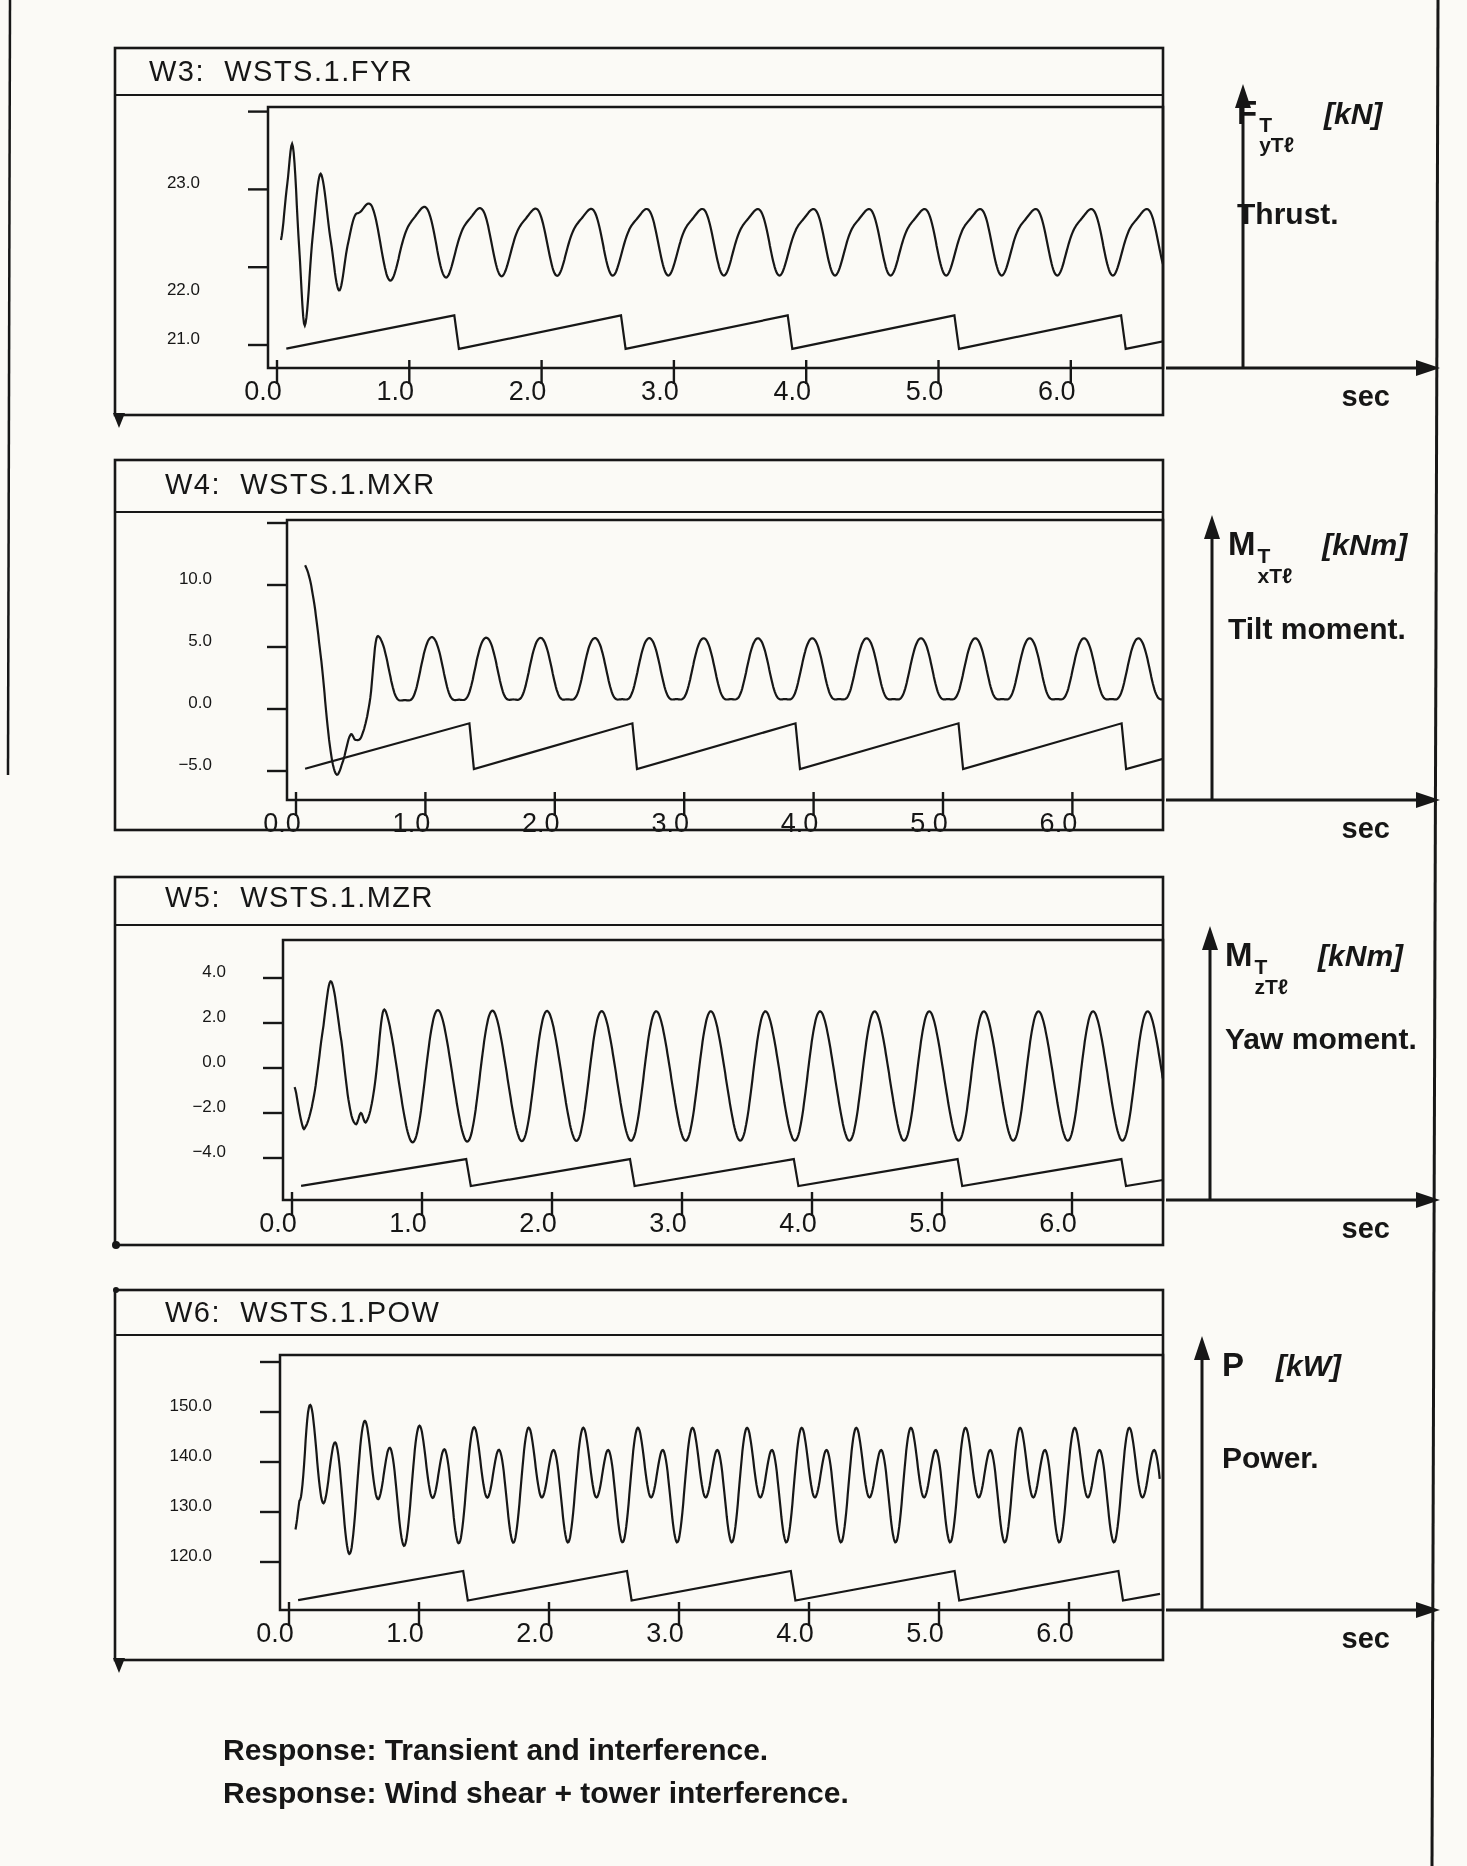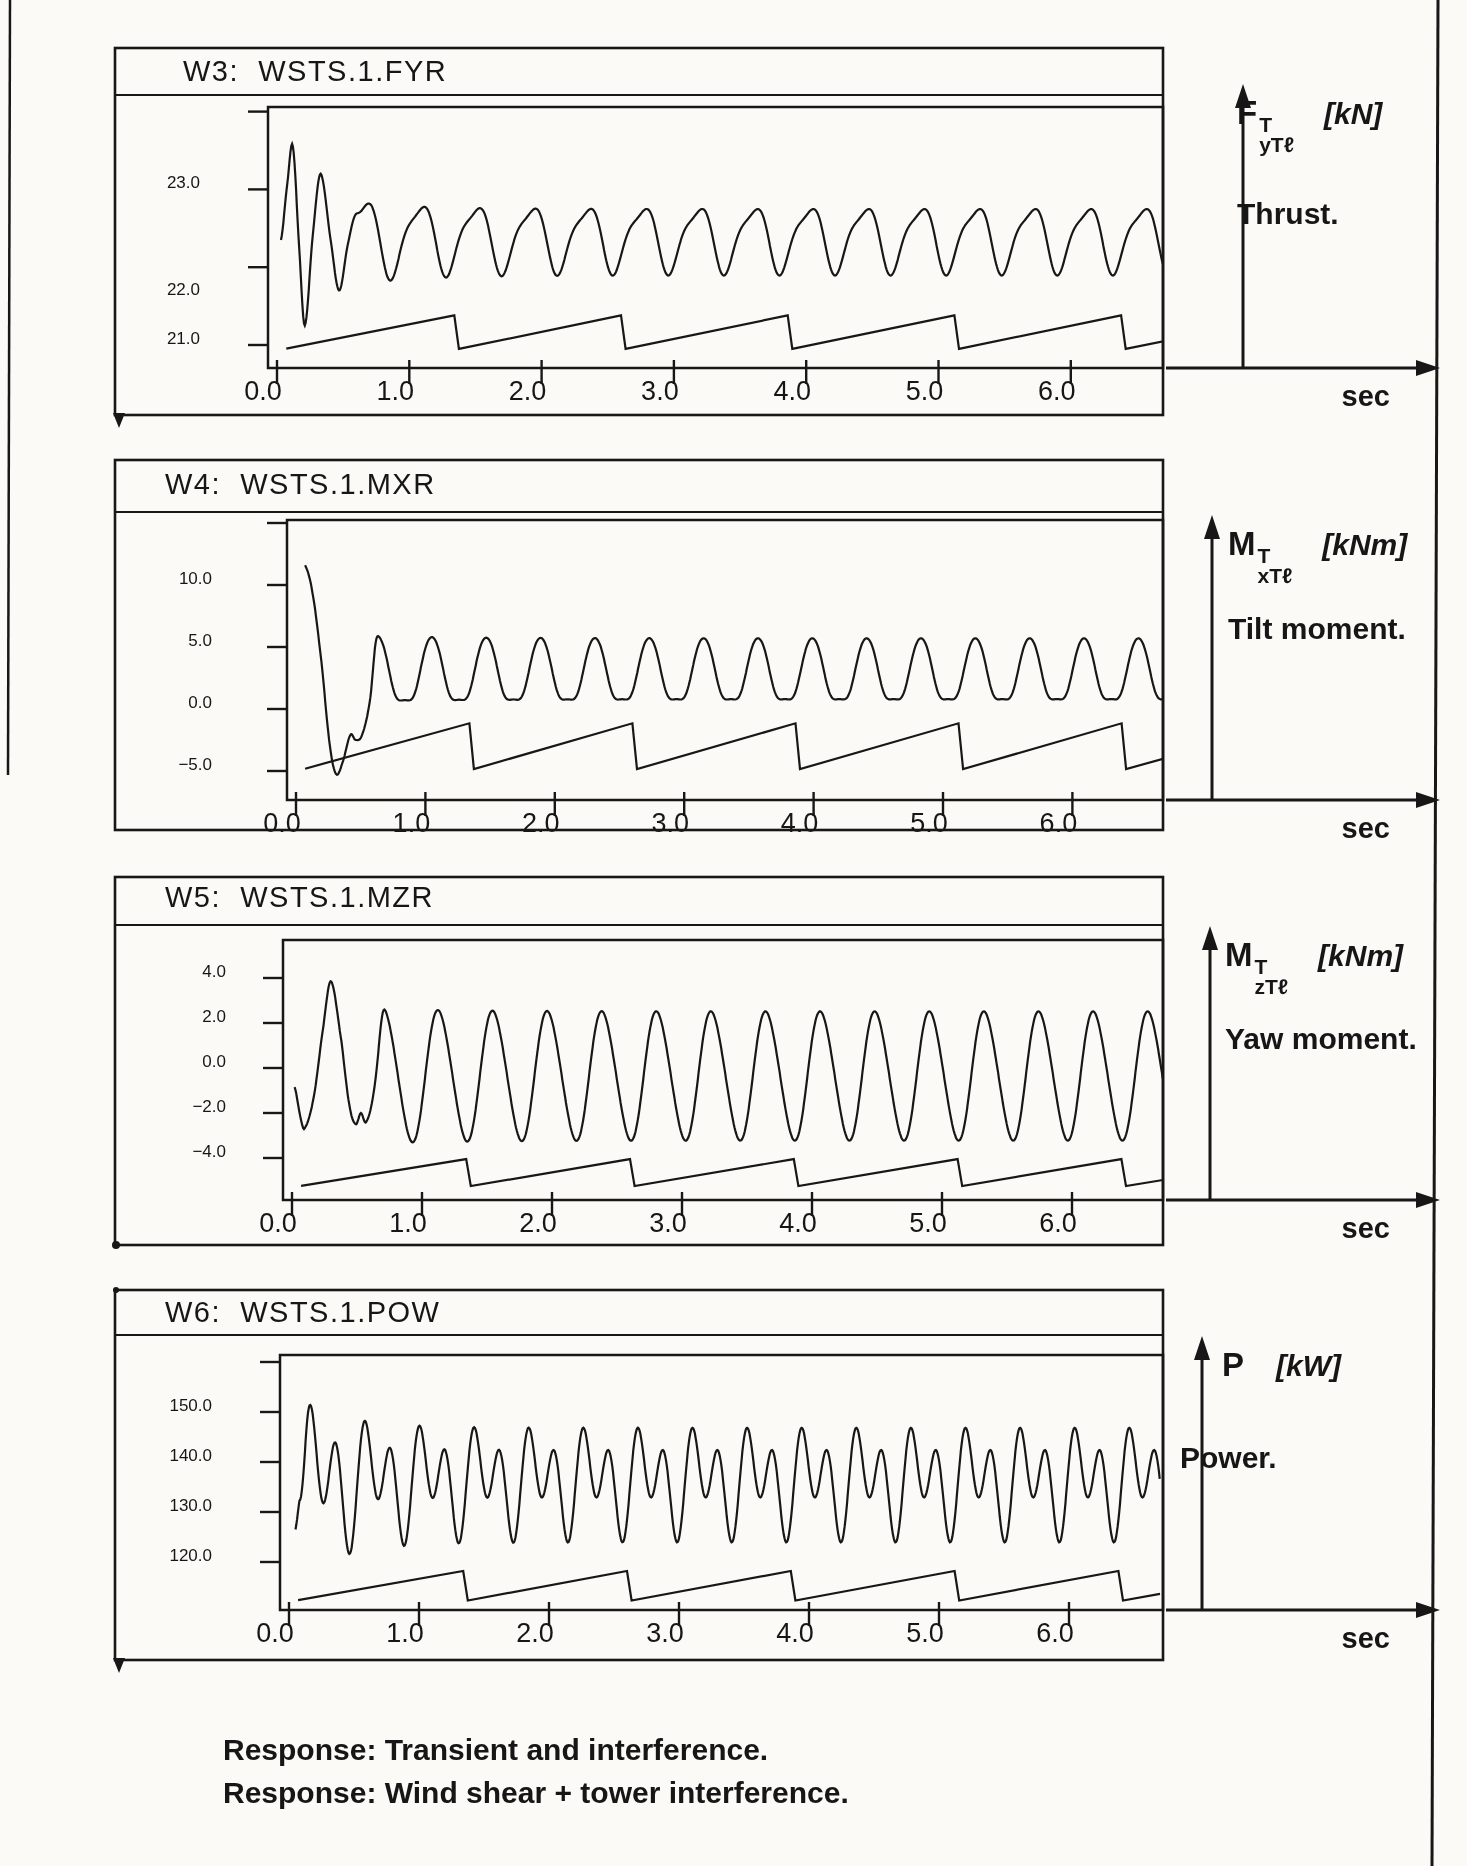--- a/index.html
+++ b/index.html
@@ -129,21 +129,21 @@
       <div class="t ylab" style="left: 70px; top: 173.4px;">23.0</div>
       <div class="t ylab" style="left: 70px; top: 251.2px; margin-top: 29px;">22.0</div>
       <div class="t ylab" style="left: 70px; top: 329px;">21.0</div>
       <div class="t xlab" style="left: 233px; top: 376px;">0.0</div>
       <div class="t xlab" style="left: 365.3px; top: 376px;">1.0</div>
       <div class="t xlab" style="left: 497.6px; top: 376px;">2.0</div>
       <div class="t xlab" style="left: 629.9px; top: 376px;">3.0</div>
       <div class="t xlab" style="left: 762.2px; top: 376px;">4.0</div>
       <div class="t xlab" style="left: 894.5px; top: 376px;">5.0</div>
       <div class="t xlab" style="left: 1026.8px; top: 376px;">6.0</div>
-      <div class="t wtitle" style="left: 183px; top: 55px;">W3:  WSTS.1.FYR</div>
+      <div class="t wtitle" style="left: 149px; top: 55px;">W3:  WSTS.1.FYR</div>
       <div class="t qty" style="left: 1237px; top: 94px;"><span>F</span><span class="stack"><span>T</span><span>yTℓ</span></span><span class="unit">[kN]</span></div>
       <div class="t desc" style="left: 1237px; top: 197px;">Thrust.</div>
       <div class="t secu" style="left: 1310px; top: 380px;">sec</div>
       <div class="t ylab" style="left: 82px; top: 569px;">10.0</div>
       <div class="t ylab" style="left: 82px; top: 631px;">5.0</div>
       <div class="t ylab" style="left: 82px; top: 693px;">0.0</div>
       <div class="t ylab" style="left: 82px; top: 755px;">−5.0</div>
       <div class="t xlab" style="left: 252px; top: 808px;">0.0</div>
       <div class="t xlab" style="left: 381.4px; top: 808px;">1.0</div>
       <div class="t xlab" style="left: 510.8px; top: 808px;">2.0</div>
@@ -177,20 +177,20 @@
       <div class="t ylab" style="left: 82px; top: 1546px;">120.0</div>
       <div class="t xlab" style="left: 245px; top: 1618px;">0.0</div>
       <div class="t xlab" style="left: 375px; top: 1618px;">1.0</div>
       <div class="t xlab" style="left: 505px; top: 1618px;">2.0</div>
       <div class="t xlab" style="left: 635px; top: 1618px;">3.0</div>
       <div class="t xlab" style="left: 765px; top: 1618px;">4.0</div>
       <div class="t xlab" style="left: 895px; top: 1618px;">5.0</div>
       <div class="t xlab" style="left: 1025px; top: 1618px;">6.0</div>
       <div class="t wtitle" style="left: 165px; top: 1296px;">W6:  WSTS.1.POW</div>
       <div class="t qty" style="left: 1222px; top: 1346px;"><span>P</span><span class="stack"><span></span><span></span></span><span class="unit">[kW]</span></div>
-      <div class="t desc" style="left: 1180px; top: 1441px; text-align: right;">Power.</div>
+      <div class="t desc" style="left: 1222px; top: 1441px; text-align: right;">Power.</div>
       <div class="t secu" style="left: 1310px; top: 1622px;">sec</div>
     </div>
   <div class="caption">
     <div>Response: Transient and interference.</div>
     <div>Response: Wind shear + tower interference.</div>
   </div>
 </div>
 
 </body></html>

